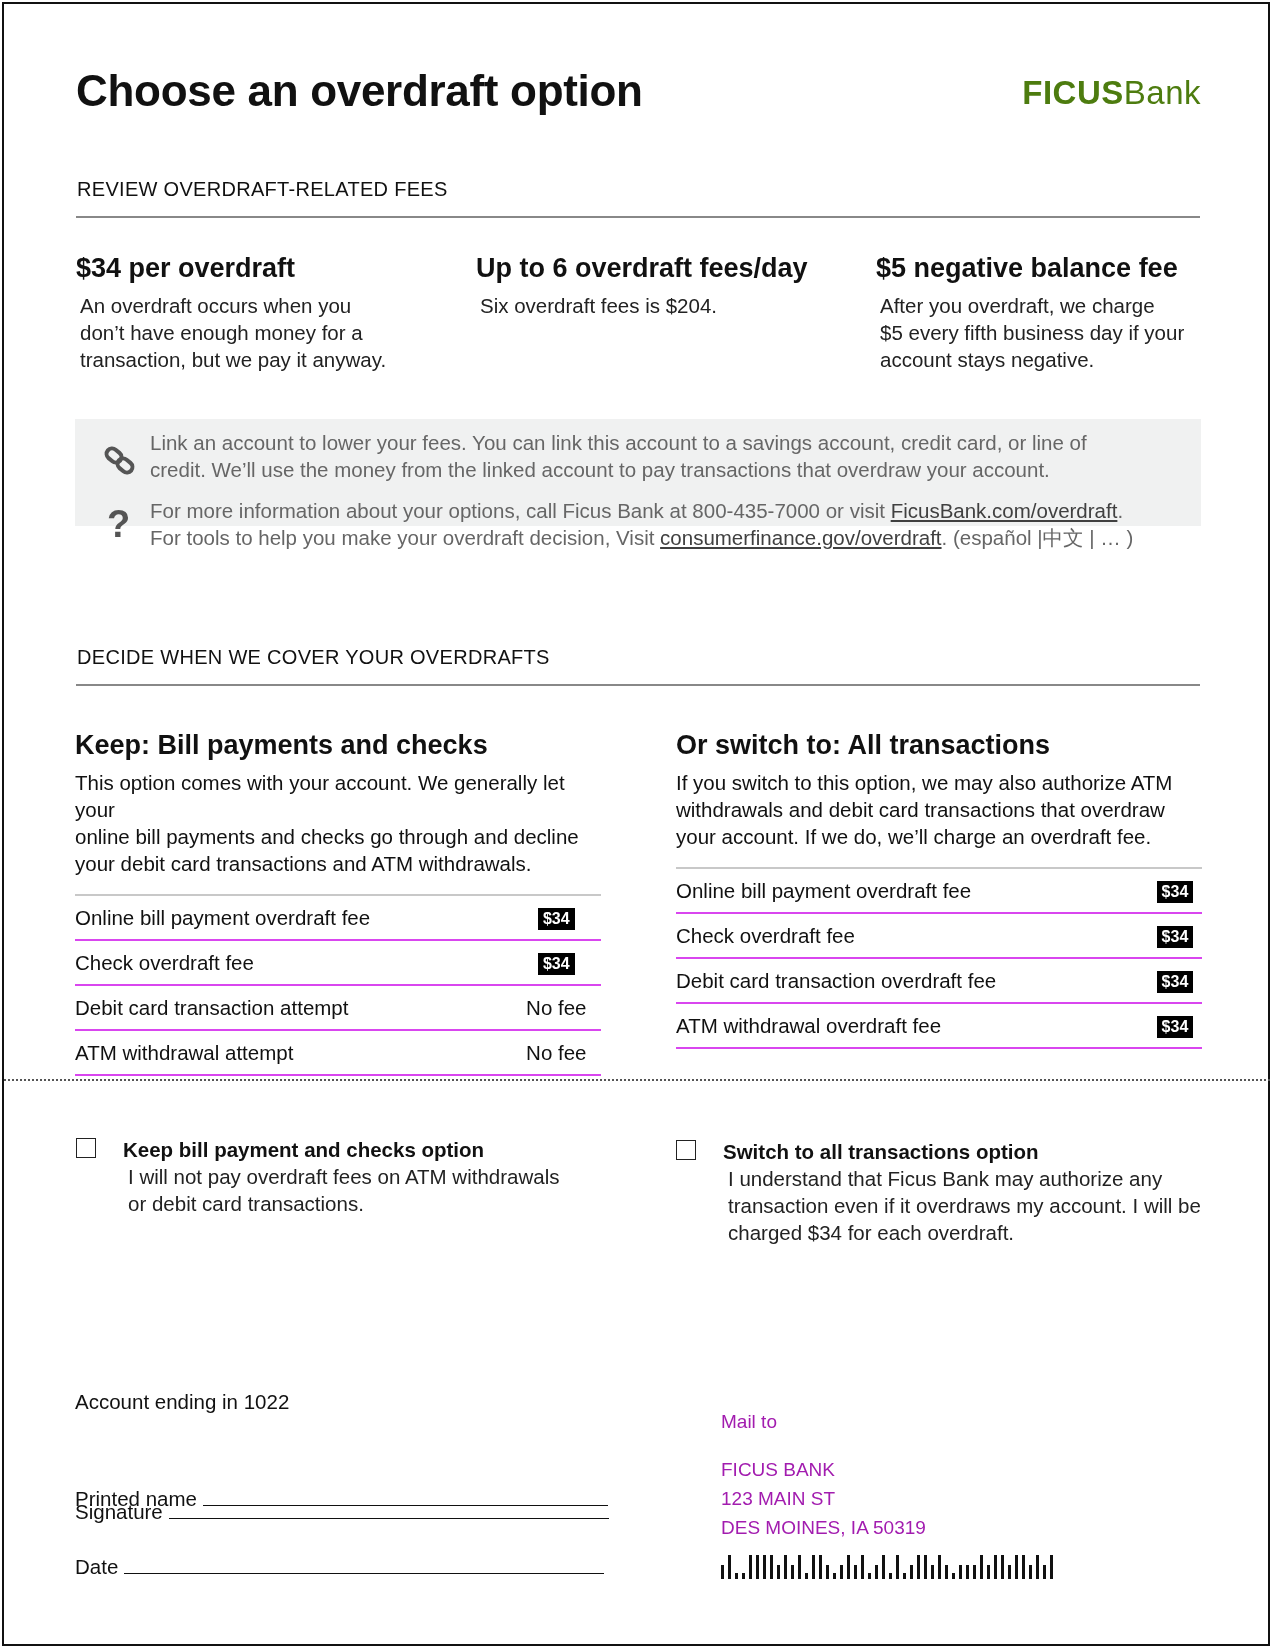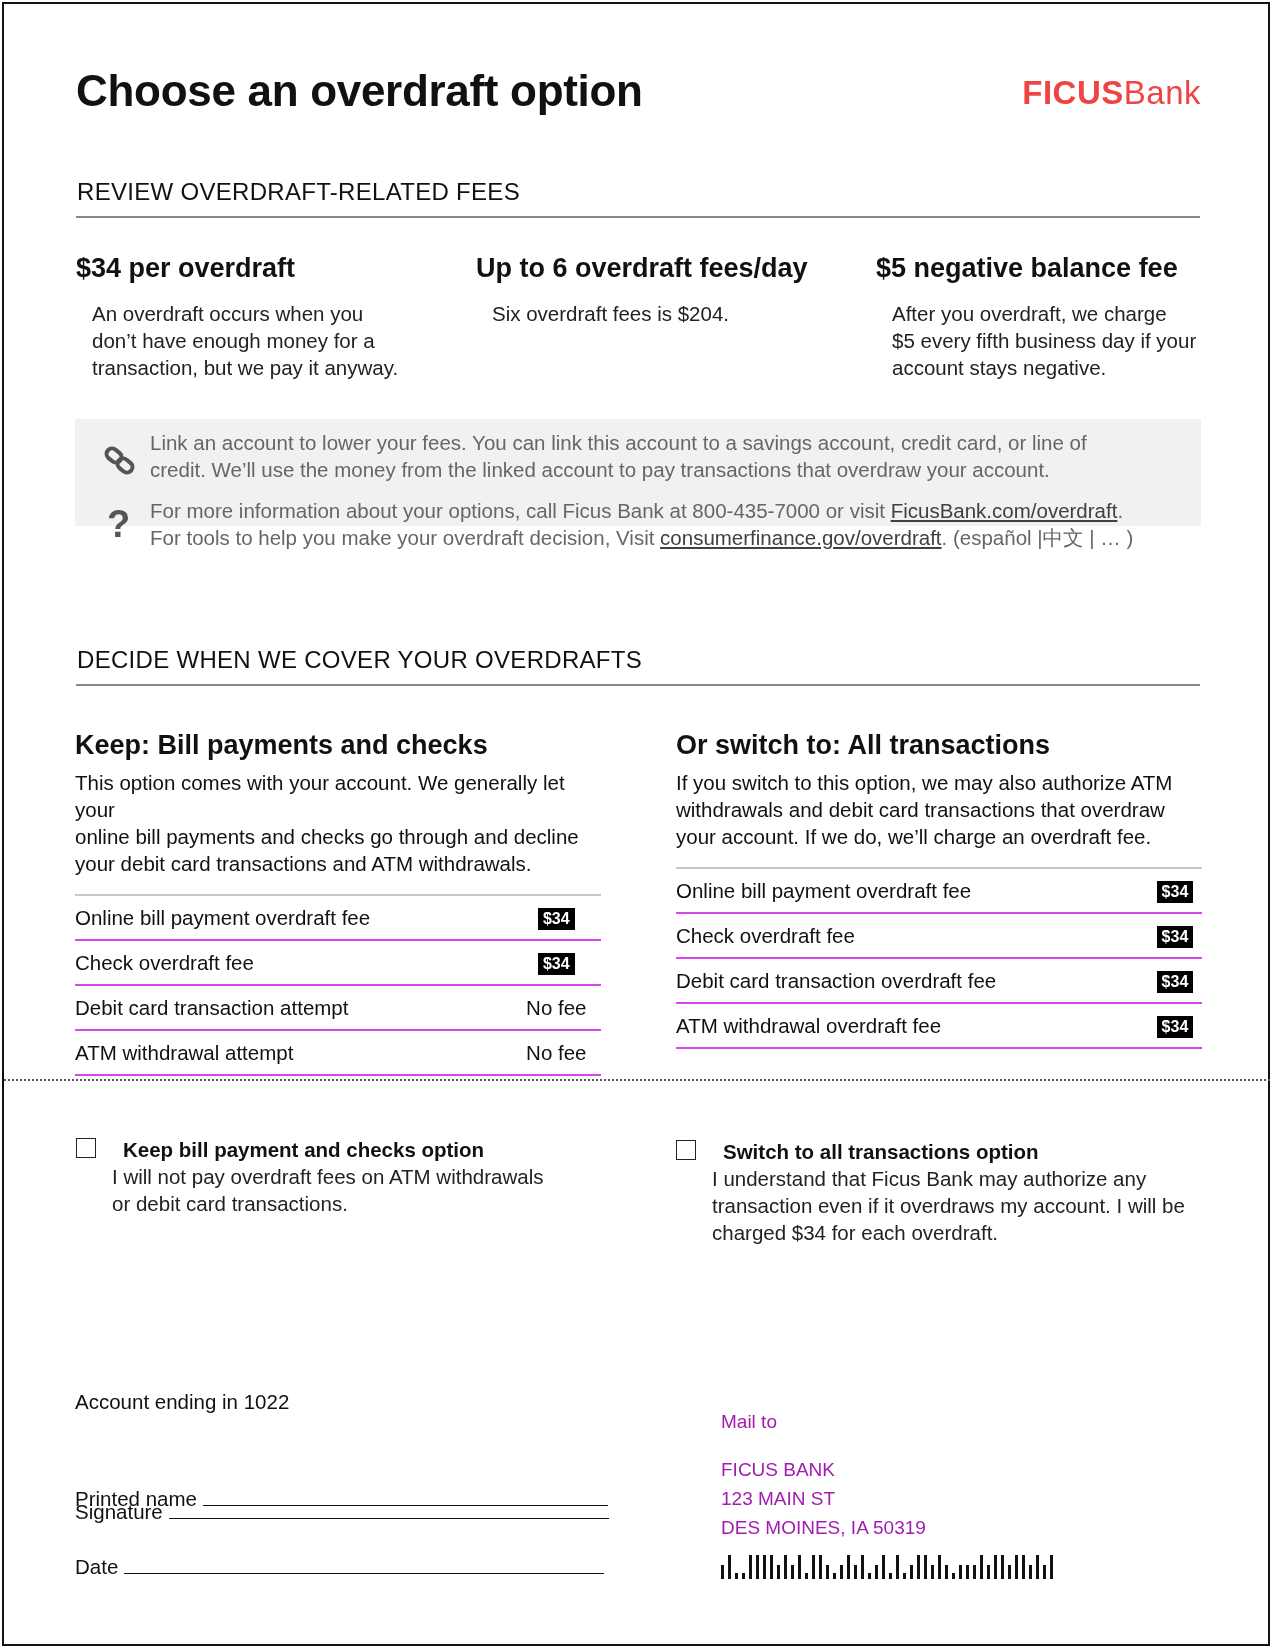--- a/index.html
+++ b/index.html
@@ -1,43 +1,43 @@
 <!DOCTYPE html>
 <html><head>
 <meta charset="utf-8">
 <style>
   html, body { margin: 0; padding: 0; background: #fff; }
   body { width: 1275px; height: 1650px; position: relative; font-family: "Liberation Sans", sans-serif; color: #111; overflow: hidden; }
   .frame { position: absolute; left: 2px; top: 2px; width: 1268px; height: 1644px; border: 2px solid #111; box-sizing: border-box; }
   .abs { position: absolute; }
   .title { left: 76px; top: 66px; font-size: 44px; font-weight: bold; letter-spacing: -0.3px; }
-  .logo { right: 74px; top: 74px; font-size: 33px; color: #ef4444; letter-spacing: 0.5px; }
+  .logo { right: 74px; top: 74px; font-size: 33px; color: #4d7c0f; letter-spacing: 0.5px; }
   .logo b { font-weight: bold; }
   .logo span.light { font-weight: normal; }
-  .section-label { font-size: 24px; letter-spacing: 0.3px; color: #111; }
+  .section-label { font-size: 20px; letter-spacing: 0.3px; color: #111; }
   .rule { height: 2px; background: #888; left: 76px; width: 1124px; }
   .fee-col { width: 360px; }
   .fee-col h3 { margin: 0 0 8px 0; font-size: 27px; font-weight: bold; }
-  .fee-col p { margin: 16px; font-size: 20.5px; line-height: 27px; color: #222; }
+  .fee-col p { margin: 4px; font-size: 20.5px; line-height: 27px; color: #222; }
   .infobox { left: 75px; top: 419px; width: 1126px; height: 107px; background: #f0f1f1; }
   .info-row { position: absolute; left: 75px; font-size: 20.5px; line-height: 27px; color: #666; }
   .info-row a { color: #404040; text-decoration: underline; }
   .info-icon { position: absolute; left: 28px; color: #555; }
   .opt-col { width: 526px; }
   .opt-col h3 { margin: 0 0 8px 0; font-size: 27px; font-weight: bold; }
   .opt-col p.desc { margin: 0 0 17px 0; font-size: 20.5px; line-height: 27px; color: #111; }
   table.fees { width: 100%; border-collapse: collapse; border-top: 2px solid #c8c8c8; }
   table.fees td { height: 43px; border-bottom: 2px solid #d946ef; font-size: 20.5px; padding: 0; vertical-align: middle; }
   table.fees td.val { text-align: center; }
   .badge { display: inline-block; background: #000; color: #fff; font-weight: bold; font-size: 16px; padding: 2px 5px; line-height: 18px; }
   .dotted { left: 4px; width: 1266px; top: 1079px; border-top: 2px dotted #555; }
   .cb-item { }
   .cb-box { position: absolute; left: 0; top: 2px; width: 20px; height: 20px; border: 1.5px solid #222; box-sizing: border-box; cursor: pointer; }
   .cb-item .cb-title { margin-left: 47px; font-size: 20.5px; font-weight: bold; line-height: 27px; }
-  .cb-item .cb-text { margin-left: 36px; font-size: 20.5px; line-height: 27px; color: #222; }
+  .cb-item .cb-text { margin-left: 52px; font-size: 20.5px; line-height: 27px; color: #222; }
   .sig-line { font-size: 20.5px; color: #111; }
   .sig-line .blank { display: inline-block; border-bottom: 1.5px solid #111; height: 18px; vertical-align: baseline; margin-left: 6px; }
   .mail { font-size: 19px; line-height: 29px; color: #a21caf; }
   .barcode { left: 721px; top: 1555px; height: 24px; display: flex; align-items: flex-end; gap: 4px; }
   .barcode i { display: block; width: 3px; background: #111; }
 </style>
 </head>
 <body>
 
 <div class="frame"></div>

